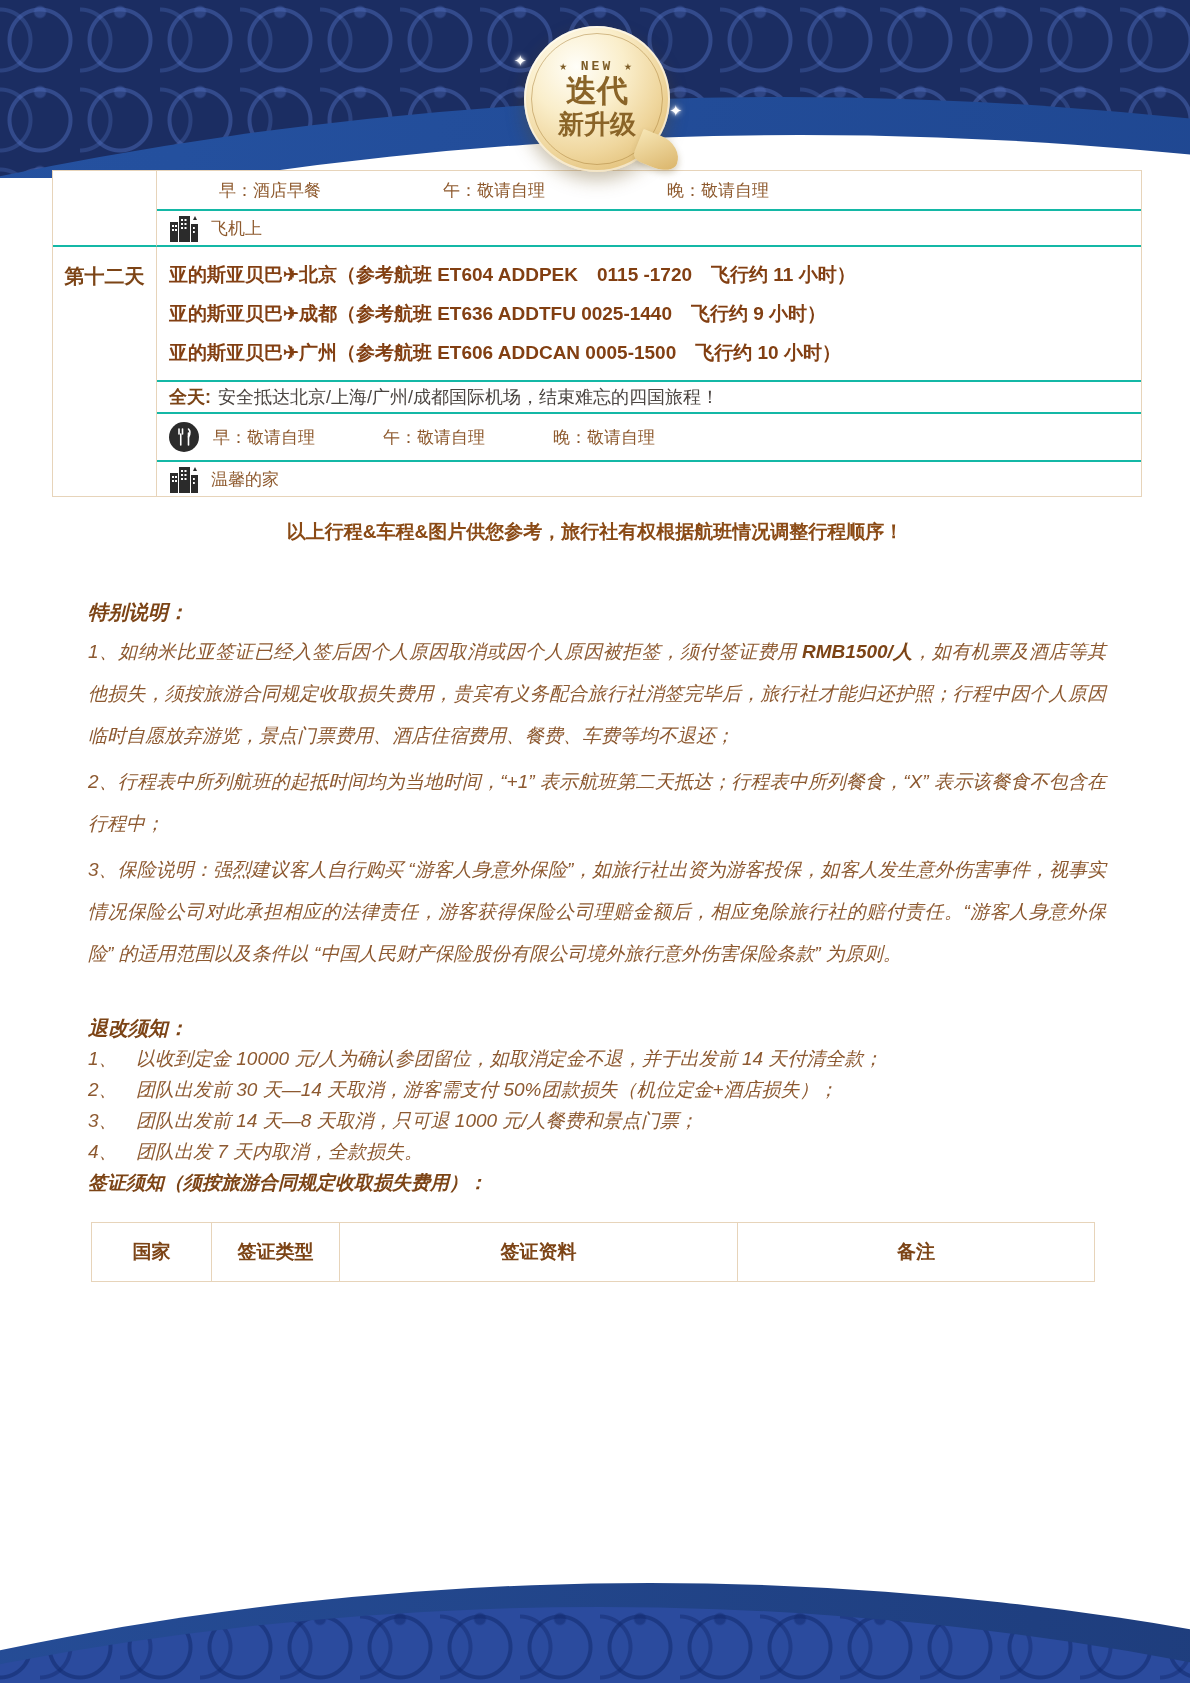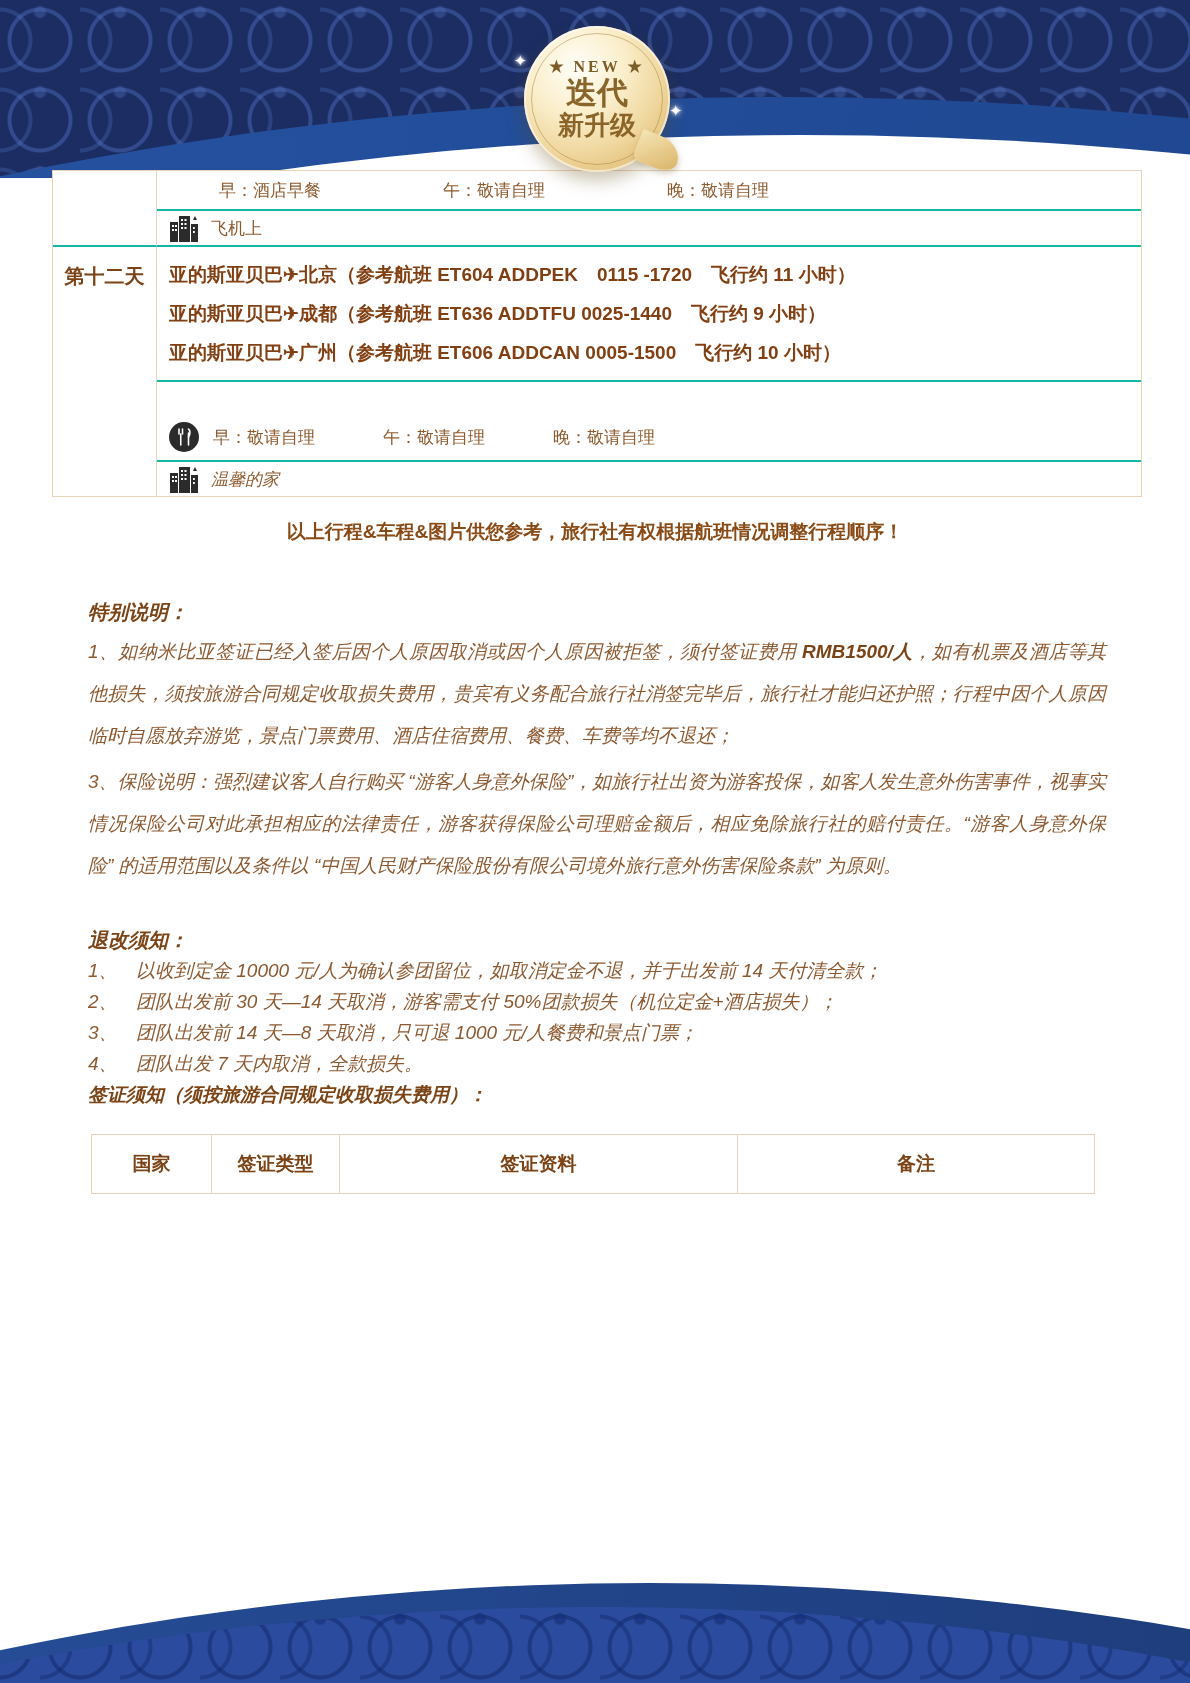--- a/index.html
+++ b/index.html
@@ -28,21 +28,21 @@
   }
   
   .badge{position:absolute;left:524px;top:26px;width:150px;height:150px;z-index:6;}
   .badge-circle{
     width:146px;height:146px;border-radius:50%;position:relative;
     background:radial-gradient(circle at 36% 28%, #fffef8 0%, #faeecb 34%, #efd69d 62%, #e0bc72 86%, #d2a958 100%);
     box-shadow:0 8px 18px rgba(100,75,20,.35), inset 0 0 0 2px rgba(255,255,255,.55);
     display:flex;flex-direction:column;align-items:center;justify-content:center;
   }
   .badge-ring{position:absolute;inset:7px;border:1px solid rgba(170,130,60,.5);border-radius:50%;}
-  .badge-star{font-family:Liberation Serif, serif;font-size:16px;font-weight:bold;color:#7d5c26;letter-spacing:3px;margin-bottom:0;}
+  .badge-star{font-family:Liberation Mono, monospace;font-size:13px;font-weight:bold;color:#7d5c26;letter-spacing:3px;margin-bottom:0;}
   .badge-l1{font-family:"Liberation Serif",serif;font-size:31px;font-weight:bold;color:#8a6428;line-height:1.12;}
   .badge-l2{font-family:"Liberation Serif",serif;font-size:26px;font-weight:bold;color:#8a6428;line-height:1.2;}
   .badge-curl{
     position:absolute;right:-10px;bottom:4px;width:44px;height:32px;
     background:linear-gradient(135deg,#f6e5b4,#d9b266);
     border-radius:4% 85% 70% 30% / 4% 95% 55% 35%;
     transform:rotate(22deg);box-shadow:2px 3px 6px rgba(100,75,20,.25);
   }
   .sparkle{position:absolute;color:#ffffff;text-shadow:0 0 7px #fff,0 0 3px #fff;font-size:15px;}
   .sparkle.s1{left:-10px;top:26px;}
@@ -63,21 +63,21 @@
   .row{grid-column:2;display:flex;align-items:center;}
   .r1{grid-row:1;padding-left:62px;}
   .r1 span{margin-right:122px;white-space:nowrap;}
   .r2{grid-row:2;padding-left:12px;}
   .r3{grid-row:3;display:block;padding:8px 0 8px 12px;}
   .flight{font-weight:bold;font-size:19px;color:#823f12;line-height:39px;white-space:nowrap;}
   .r4{grid-row:4;padding-left:12px;font-size:18px;color:#4a4440;}
   .allday-label{font-weight:bold;color:#7c4416;margin-right:7px;}
   .r5{grid-row:5;padding-left:10px;}
   .r5 .meal-txt{margin-right:68px;white-space:nowrap;}
-  .r6{grid-row:6;padding-left:12px;font-style:italic;}
+  .r6{grid-row:6;padding-left:12px;}
   .icon-box{display:inline-flex;align-items:center;margin-right:12px;}
   
   .notice{margin-top:22px;text-align:center;font-size:19px;font-weight:bold;color:#8a4a15;}
   
   .section{margin-left:88px;margin-right:84px;color:#8d5930;font-size:19px;font-style:italic;}
   .sec-title{font-weight:bold;font-size:20px;color:#7c4416;line-height:30px;}
   .special{margin-top:52px;}
   .special .para{line-height:42px;margin-top:4px;text-align:justify;}
   .special b{color:#7c4416;}
   .refund{margin-top:38px;}
@@ -172,20 +172,24 @@
         </span>
         <span>飞机上</span>
       </div>
 
       <div class="row r3 b-b">
         <div class="flight">亚的斯亚贝巴✈北京（参考航班 ET604 ADDPEK　0115 -1720　飞行约 11 小时）</div>
         <div class="flight">亚的斯亚贝巴✈成都（参考航班 ET636 ADDTFU 0025-1440　飞行约 9 小时）</div>
         <div class="flight">亚的斯亚贝巴✈广州（参考航班 ET606 ADDCAN 0005-1500　飞行约 10 小时）</div>
       </div>
 
+      <div class="row r4 b-b">
+        <span class="allday-label">全天:</span>
+        <span>安全抵达北京/上海/广州/成都国际机场，结束难忘的四国旅程！</span>
+      </div>
 
       <div class="row r5 b-b">
         <span class="icon-box">
           <svg width="34" height="34" viewBox="0 0 34 34">
               <circle cx="17" cy="17" r="15" fill="#2b2b2b"></circle>
               <g stroke="#ffffff" stroke-width="1.6" stroke-linecap="round">
                 <line x1="12" y1="9" x2="12" y2="14"></line>
                 <line x1="15.5" y1="9" x2="15.5" y2="14"></line>
                 <line x1="13.75" y1="14" x2="13.75" y2="25"></line>
                 <path d="M21.5 9 q3 3 0 8" fill="none"></path>
@@ -225,20 +229,21 @@
         </span>
         <span>温馨的家</span>
       </div>
     </div>
 
     <div class="notice">以上行程&amp;车程&amp;图片供您参考，旅行社有权根据航班情况调整行程顺序！</div>
 
     <div class="section special">
       <div class="sec-title">特别说明：</div>
       <div class="para"><span>1、如纳米比亚签证已经入签后因个人原因取消或因个人原因被拒签，须付签证费用 </span><b>RMB1500/人</b><span>，如有机票及酒店等其他损失，须按旅游合同规定收取损失费用，贵宾有义务配合旅行社消签完毕后，旅行社才能归还护照；行程中因个人原因临时自愿放弃游览，景点门票费用、酒店住宿费用、餐费、车费等均不退还；</span></div>
+      <div class="para">2、行程表中所列航班的起抵时间均为当地时间，“+1” 表示航班第二天抵达；行程表中所列餐食，“X” 表示该餐食不包含在行程中；</div>
       <div class="para">3、保险说明：强烈建议客人自行购买 “游客人身意外保险”，如旅行社出资为游客投保，如客人发生意外伤害事件，视事实情况保险公司对此承担相应的法律责任，游客获得保险公司理赔金额后，相应免除旅行社的赔付责任。“游客人身意外保险” 的适用范围以及条件以 “中国人民财产保险股份有限公司境外旅行意外伤害保险条款” 为原则。</div>
     </div>
 
     <div class="section refund">
       <div class="sec-title">退改须知：</div>
       <div class="item">
         <span class="num">1、</span>
         <span class="itxt">以收到定金 10000 元/人为确认参团留位，如取消定金不退，并于出发前 14 天付清全款；</span>
       </div>
       <div class="item">

